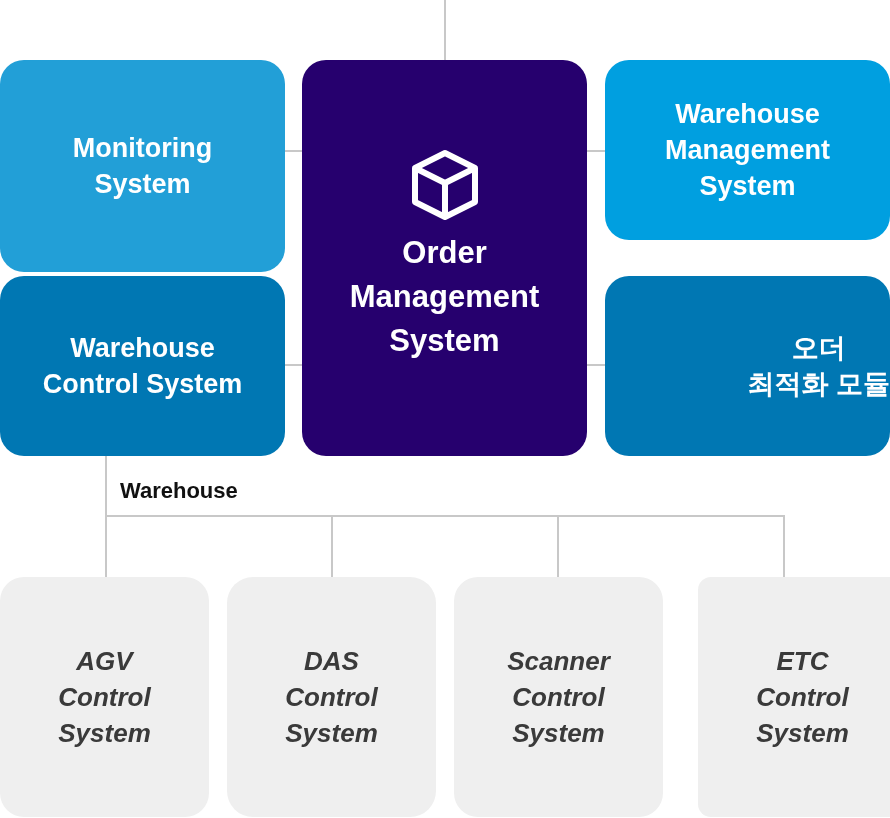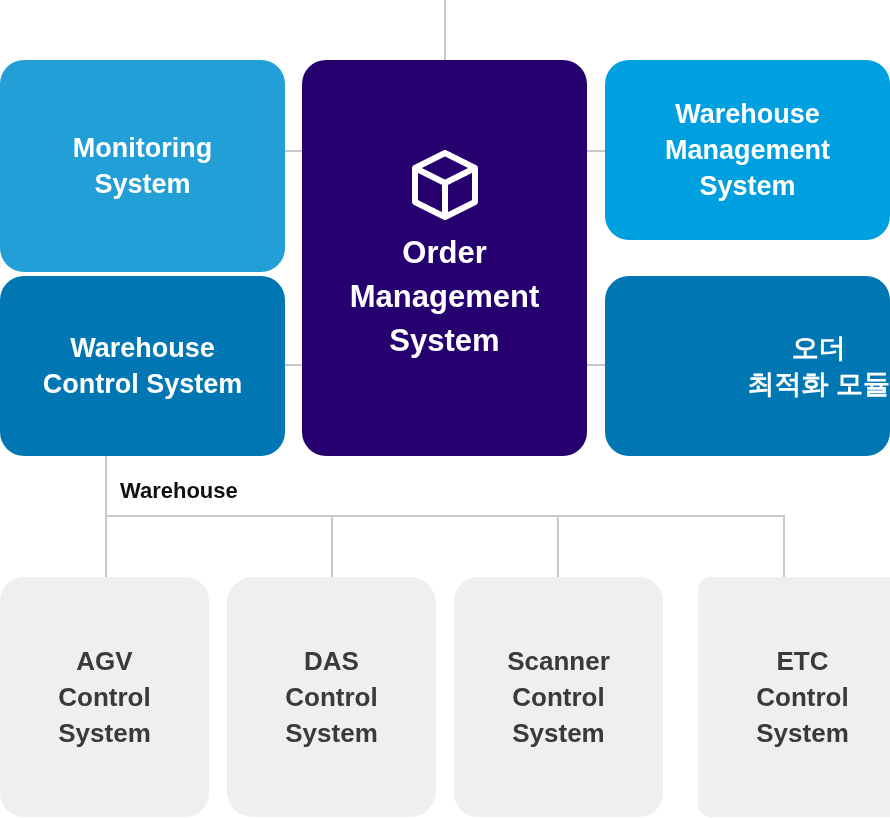--- a/index.html
+++ b/index.html
@@ -3,21 +3,21 @@
   <meta charset="utf-8">
   <style>
     html, body { margin: 0; padding: 0; background: #ffffff; }
     body { width: 890px; height: 818px; position: relative; overflow: hidden;
            font-family: "Liberation Sans", "DejaVu Sans", sans-serif; }
     .line { position: absolute; background: #c8c8c8; }
     .box { position: absolute; box-sizing: border-box; border-radius: 24px;
            display: flex; flex-direction: column; align-items: center; justify-content: center;
            text-align: center; font-weight: 700; }
     .box .label { white-space: pre-line; line-height: 36px; font-size: 27px; color: #ffffff; }
-    .box.gray { background: #efefef; }
+    .box.gray { background: #efefef; font-style: italic; }
     .box.gray .label { color: #3a3a3a; font-size: 26px; }
     #box-monitoring { left: 0; top: 60px; width: 285px; height: 212px; background: #229fd7; }
     #box-wms { left: 605px; top: 60px; width: 285px; height: 180px; background: #009fe0; }
     #box-wcs { left: 0; top: 276px; width: 285px; height: 180px; background: #0077b3; }
     #box-opt { left: 605px; top: 276px; width: 285px; height: 180px; background: #0077b3; align-items: flex-end; }
     #box-oms { left: 302px; top: 60px; width: 285px; height: 396px; background: #26006e; }
     #box-oms .label { font-size: 31px; line-height: 44px; margin-top: 8px; }
     .cube { width: 76px; height: 76px; margin-top: -6px; }
     .interface-label { position: absolute; left: 120px; top: 478px; font-size: 22px;
                        font-weight: 700; color: #111111; }

